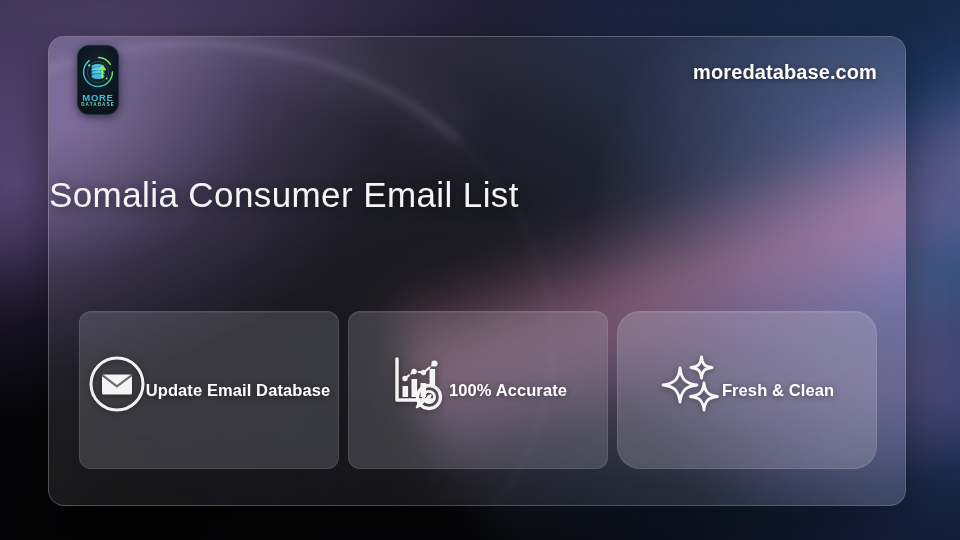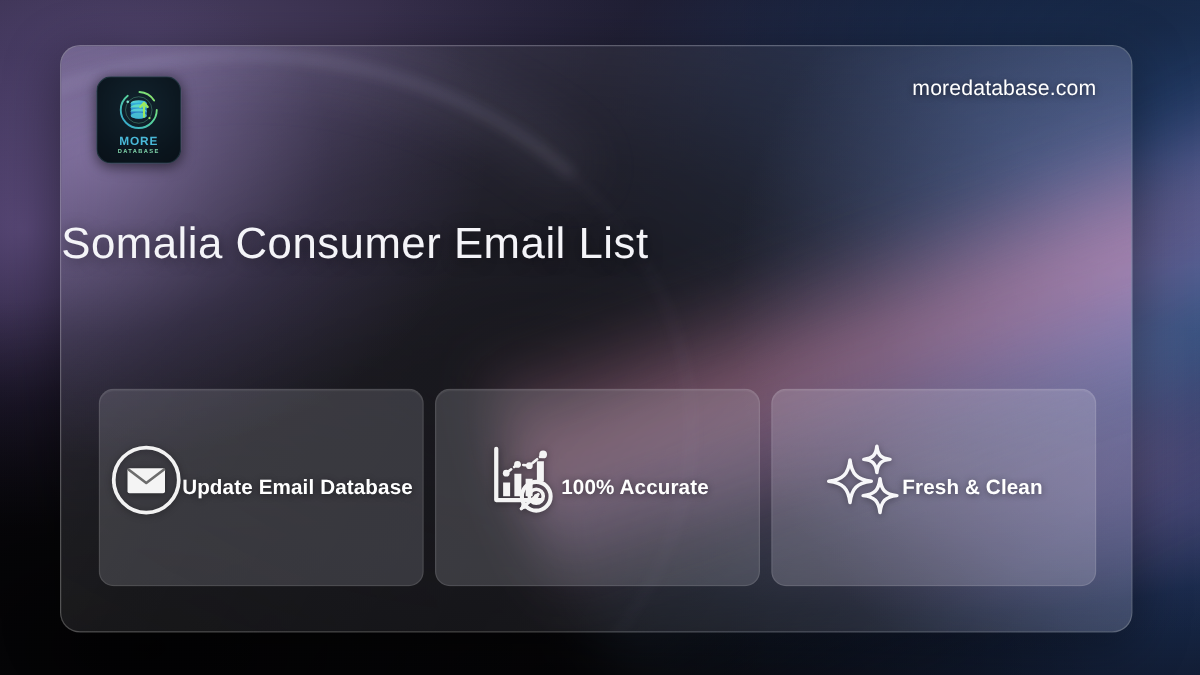--- a/index.html
+++ b/index.html
@@ -155,22 +155,22 @@
       rgba(0,0,0,0) 0%,
       rgba(230,150,185,0.40) 40%,
       rgba(195,150,205,0.30) 58%,
       rgba(0,0,0,0) 86%);
     filter: blur(20px);
   }
 
   
   #logo {
     position: absolute;
-    left: 28px; top: 24px;
-    width: 68px; height: 70px;
+    left: 28px; top: 8px;
+    width: 42px; height: 70px;
     border-radius: 12px;
     background: radial-gradient(120% 120% at 50% 34%, #12232e 0%, #0a141c 52%, #060b10 100%);
     border: 1px solid rgba(120,180,200,0.18);
     box-shadow: 0 2px 10px rgba(0,0,0,0.55);
     display: flex; flex-direction: column;
     align-items: center; justify-content: center;
     gap: 1px;
     overflow: hidden;
   }
   #logo .mark { width: 40px; height: 40px; display: block; }
@@ -180,21 +180,21 @@
   }
   #logo .logo-db {
     font-size: 4.6px; font-weight: 700; letter-spacing: 1.1px;
     color: #7fd2a8; line-height: 1;
   }
 
   
   #site-url {
     position: absolute;
     right: 28px; top: 24px;
-    font-size: 17px; font-weight: 400;
+    font-size: 20px; font-weight: 700;
     color: #ffffff;
     letter-spacing: 0.1px;
     text-shadow: 0 1px 5px rgba(0,0,0,0.55);
   }
 
   
   #title {
     position: absolute;
     left: 0; right: 0; top: 138px;
     font-size: 35px;
@@ -221,21 +221,21 @@
     align-items: center;
     justify-content: center;
     position: relative;
     overflow: hidden;
     background: rgba(255,255,255,0.14);
     border: 1px solid rgba(255,255,255,0.10);
     box-shadow: inset 0 1px 0 rgba(255,255,255,0.06);
   }
   .card.c1 { background: rgba(190,190,200,0.20); }
   .card.c2 { background: rgba(195,195,205,0.21); }
-  .card.c3 { background: rgba(210,208,225,0.23); }
+  .card.c3 { background: rgba(210,208,225,0.23); border-radius: 23px; }
 
   .card-icon {
     height: 62px;
     display: flex; align-items: center; justify-content: center;
     margin-bottom: 12px;
   }
   .card-icon svg { display: block; filter: drop-shadow(0 1px 3px rgba(0,0,0,0.35)); }
   .card-label {
     font-size: 16.5px;
     font-weight: 700;

